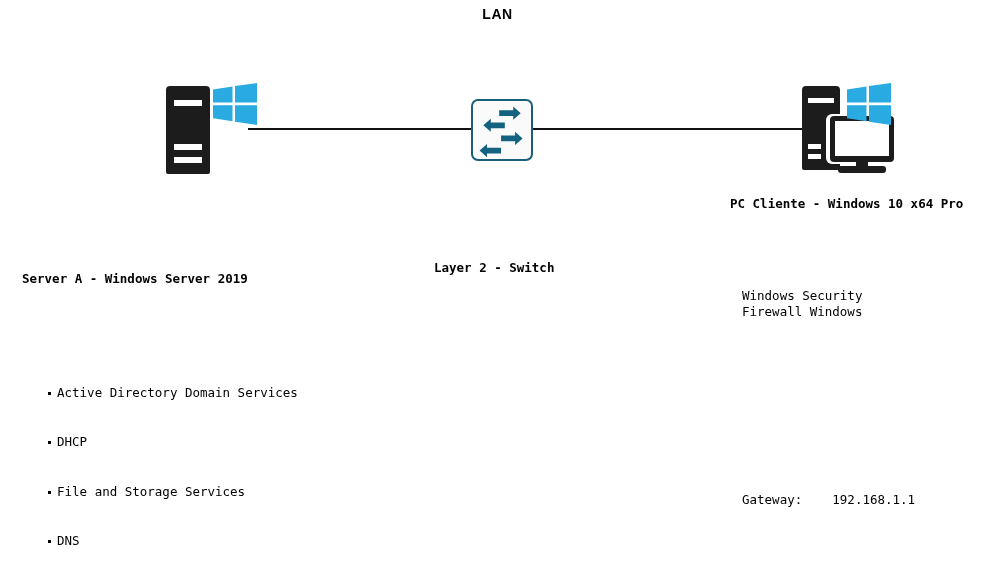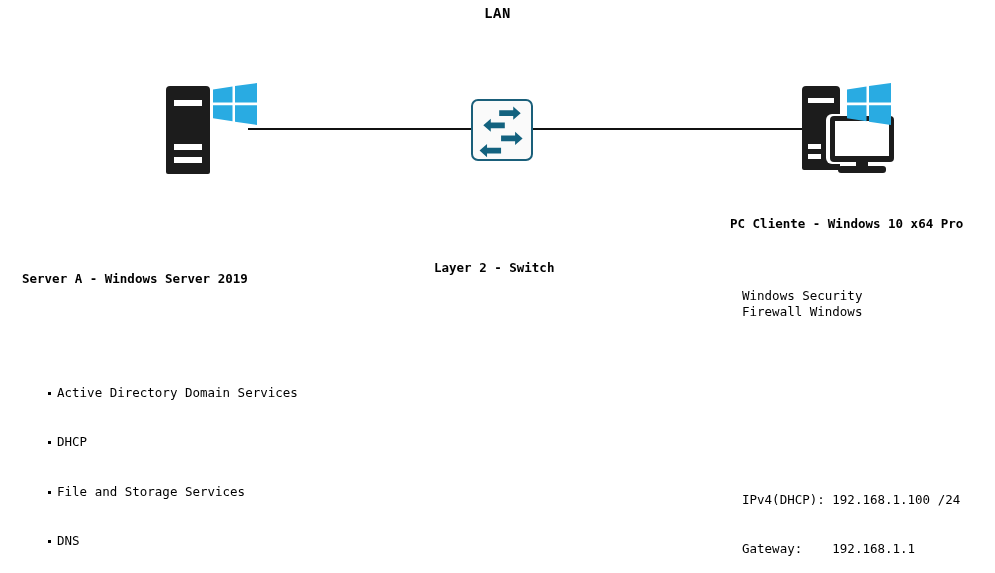--- a/index.html
+++ b/index.html
@@ -16,21 +16,21 @@
     color: #000000;
   }
 
   
   .lan-title {
     position: absolute;
     top: 6px;
     left: 0;
     width: 995px;
     text-align: center;
-    font-family: Liberation Mono, monospace;
+    font-family: Liberation Sans, sans-serif;
     font-size: 14px;
     font-weight: bold;
     letter-spacing: 0.5px;
   }
 
   
   .link-line {
     position: absolute;
     height: 2px;
     background: #111111;
@@ -150,21 +150,21 @@
   }
 
   
   .caption {
     position: absolute;
     font-size: 12.5px;
     font-weight: bold;
     white-space: pre;
   }
   .caption-switch { left: 434px; top: 212px; margin-top: 48px; }
-  .caption-pc     { left: 730px; top: 216px; }
+  .caption-pc     { left: 730px; top: 196px; }
 
   .block {
     position: absolute;
     font-size: 12.5px;
     line-height: 16.4px;
     white-space: pre;
   }
   .block-heading {
     font-weight: bold;
     margin: 0 0 16px 0;
@@ -270,21 +270,20 @@
   
 </div>
 
 <div class="block block-client">
   <div class="net-group">Windows Security
 Firewall Windows</div>
 
   <div class="net-gap"></div>
 
   <div class="net-group">
-    <div>IPv4(DHCP): 192.168.1.100 /24</div>
     <div>Gateway:    192.168.1.1</div>
     
   </div>
 
   
 
   
 </div>
 
 </body></html>

